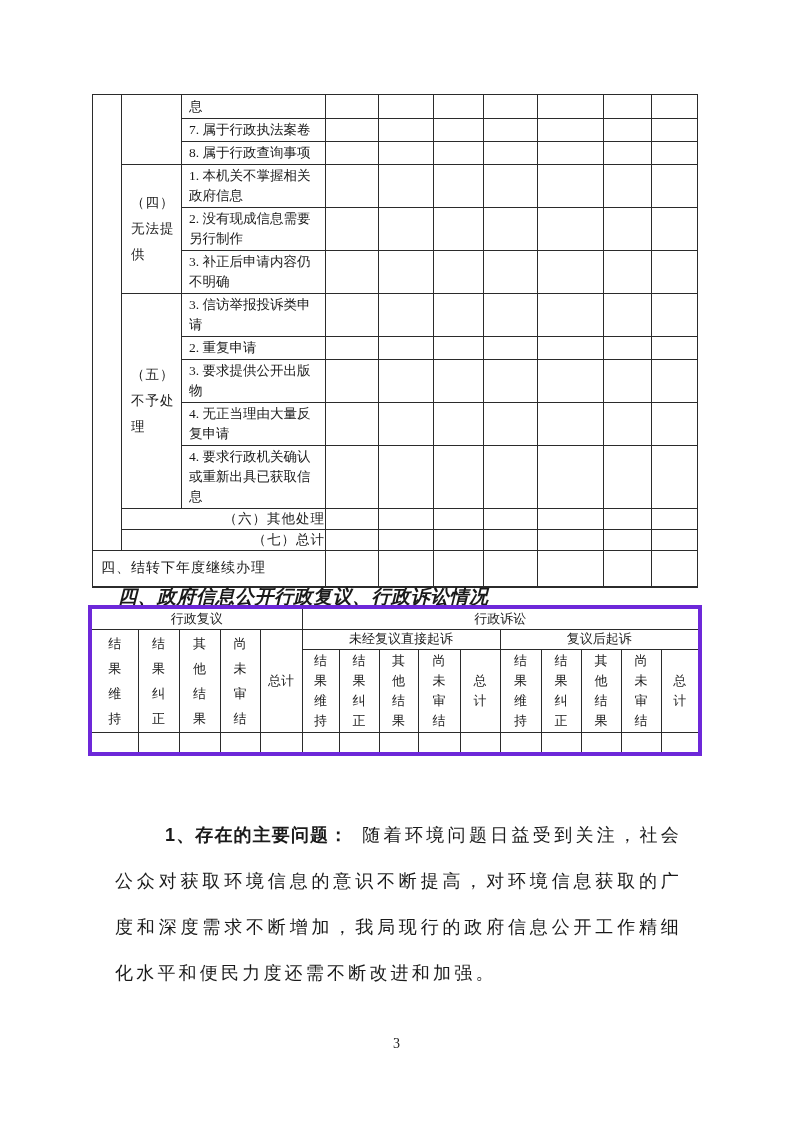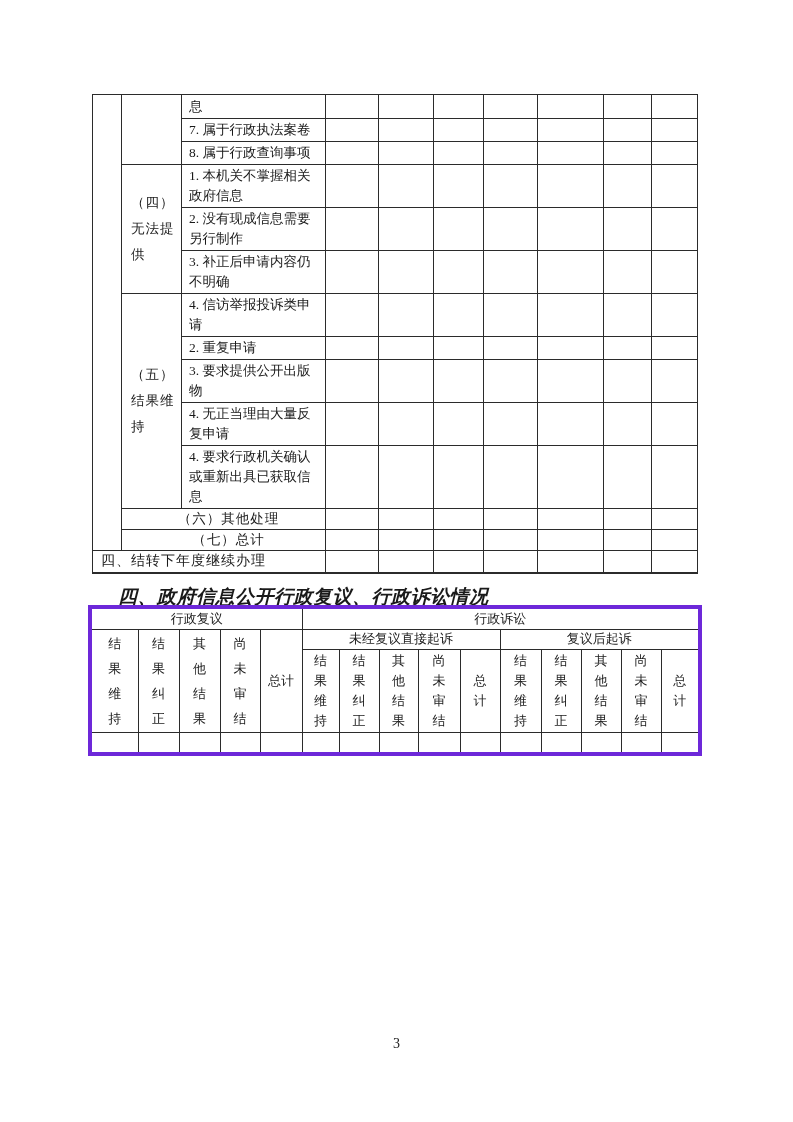--- a/index.html
+++ b/index.html
@@ -8,21 +8,21 @@
     background:#ffffff; overflow:hidden;
     font-family:"Liberation Serif", serif; color:#1a1a1a;
   }
   table { border-collapse:collapse; table-layout:fixed; position:absolute; }
   td { border:1px solid #2b2b2b; padding:0; font-size:13.5px; overflow:hidden; }
 
   
   #t1 { left:92px; top:94px; width:605px; border-bottom:2px solid #2b2b2b; }
   #t1 td.item { text-align:left; vertical-align:middle; padding:1px 4px 1px 7px; line-height:20px; }
   #t1 td.cat  { text-align:left; vertical-align:middle; padding-left:9px; padding-right:2px; line-height:26px; letter-spacing:1px;margin-top:30px; }
-  #t1 td.catrow { text-align:center; vertical-align:middle; padding-left:10px; letter-spacing:1px; }
+  #t1 td.catrow { text-align:right; vertical-align:middle; padding-left:10px; letter-spacing:1px; }
   #t1 td.carry  { text-align:left; vertical-align:middle; padding-left:8px; letter-spacing:1px; font-size:14px; }
 
   
   #t2 { left:88px; top:605px; width:609px; border:4px solid #6d28d9; }
   #t2 td { font-size:13px; text-align:center; vertical-align:middle; }
   #t2 td.vh span { display:inline-block; width:15px; word-break:break-all; }
   #t2 td.vtall span  { line-height:25px; }
   #t2 td.vshort span { line-height:20px; }
 
   .sec-title {
@@ -124,22 +124,22 @@
       <td class="item">3. 补正后申请内容仍不明确</td>
       <td></td>
           <td></td>
           <td></td>
           <td></td>
           <td></td>
           <td></td>
           <td></td>
     </tr>
     <tr style="height:42px">
-      <td class="cat" rowspan="5">（五）结果维持</td>
-      <td class="item">4. 信访举报投诉类申请</td>
+      <td class="cat" rowspan="5">（五）不予处理</td>
+      <td class="item">3. 信访举报投诉类申请</td>
       <td></td>
           <td></td>
           <td></td>
           <td></td>
           <td></td>
           <td></td>
           <td></td>
     </tr>
     <tr style="height:21px">
       <td class="item">2. 重复申请</td>
@@ -194,21 +194,21 @@
     <tr style="height:21px">
       <td class="catrow" colspan="2">（七）总计</td>
       <td></td>
           <td></td>
           <td></td>
           <td></td>
           <td></td>
           <td></td>
           <td></td>
     </tr>
-    <tr style="height:22px">
+    <tr style="height:36px">
       <td class="carry" colspan="3">四、结转下年度继续办理</td>
       <td></td>
           <td></td>
           <td></td>
           <td></td>
           <td></td>
           <td></td>
           <td></td>
     </tr>
   </tbody>
@@ -274,16 +274,19 @@
       <td></td>
           <td></td>
           <td></td>
           <td></td>
           <td></td>
     </tr>
   </tbody>
     </table>
 
 
+  <div class="para">
+    <span class="lead">1、存在的主要问题：</span><span>随着环境问题日益受到关注，社会公众对获取环境信息的意识不断提高，对环境信息获取的广度和深度需求不断增加，我局现行的政府信息公开工作精细化水平和便民力度还需不断改进和加强。</span>
+  </div>
 
   <div class="pagenum">3</div>
 
 </div>
 
 </body></html>

